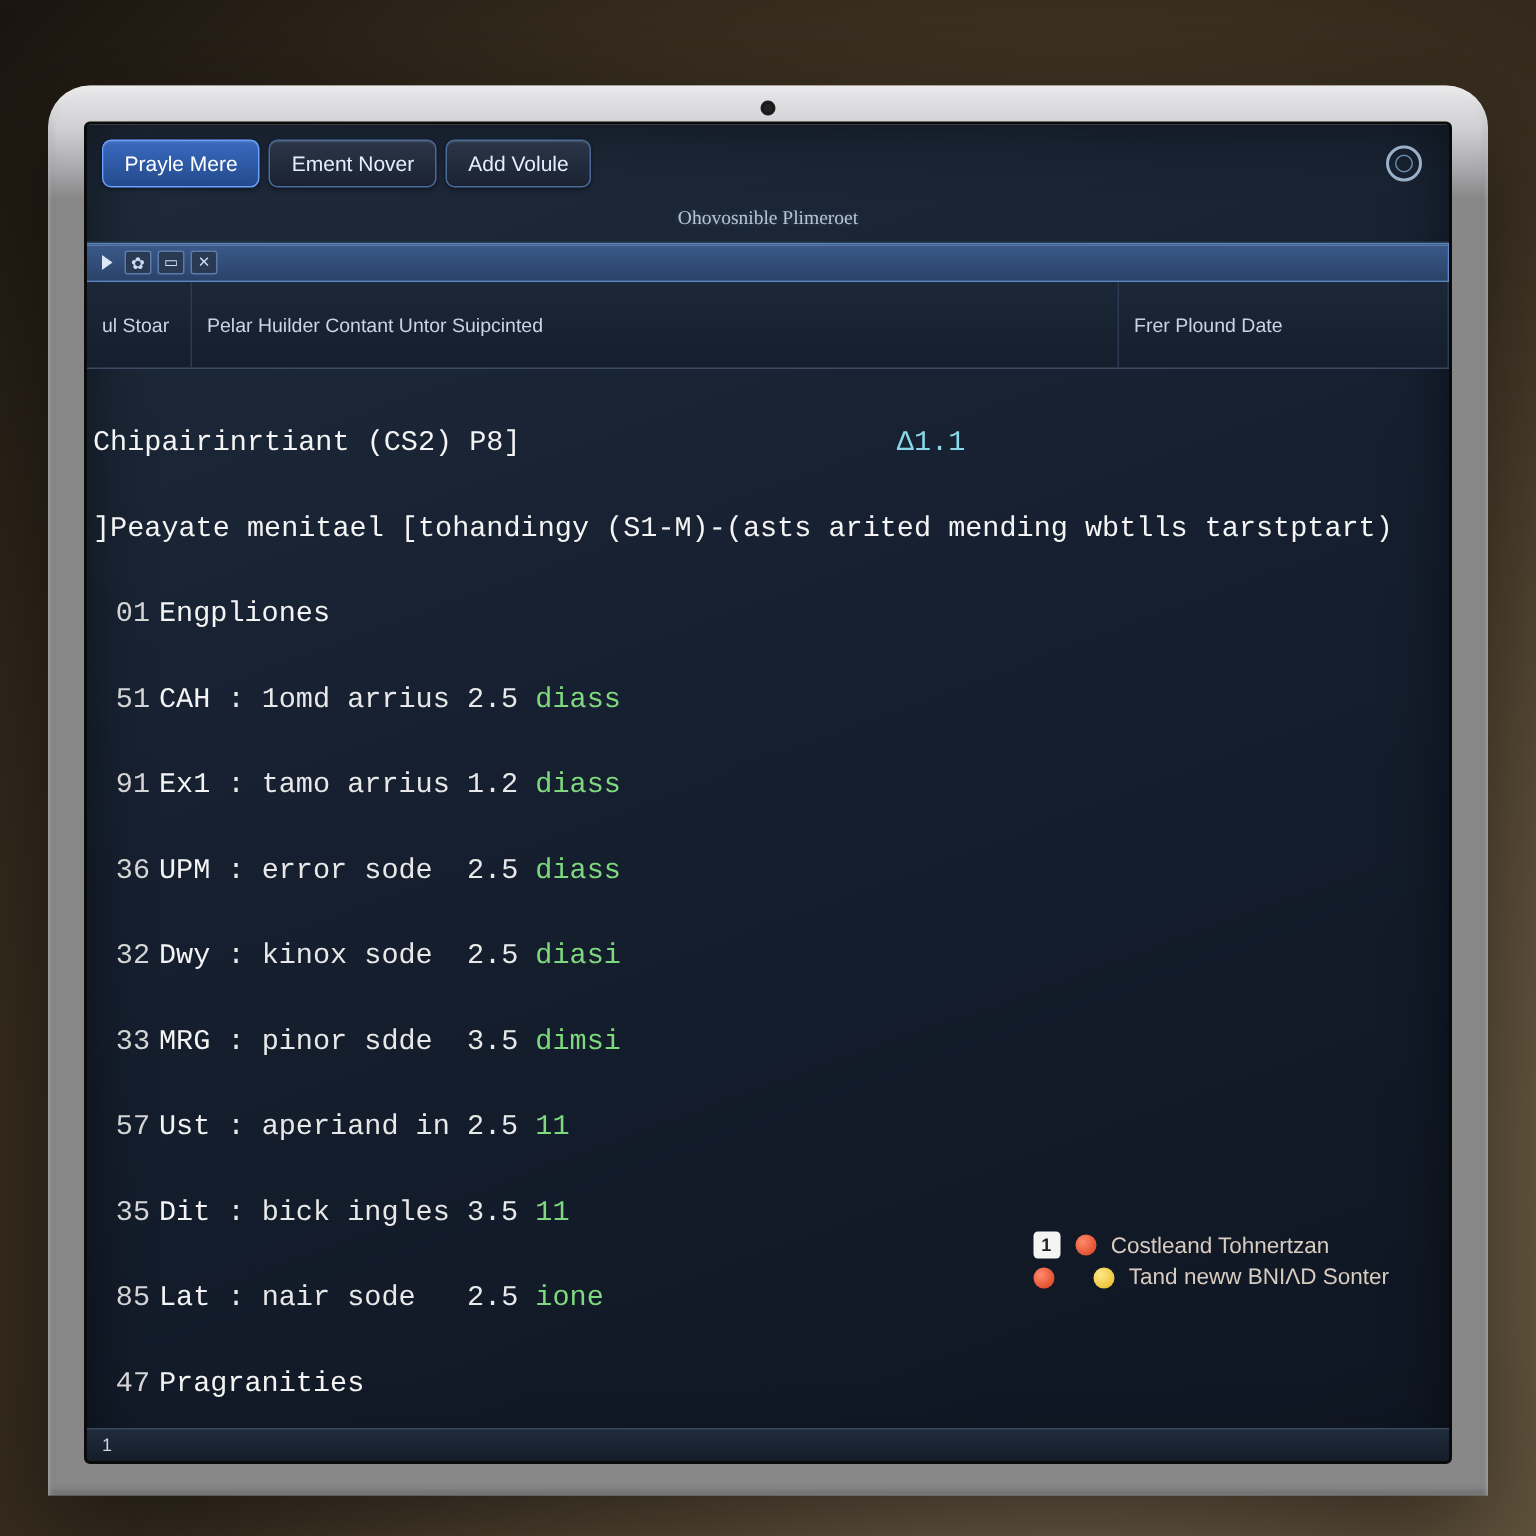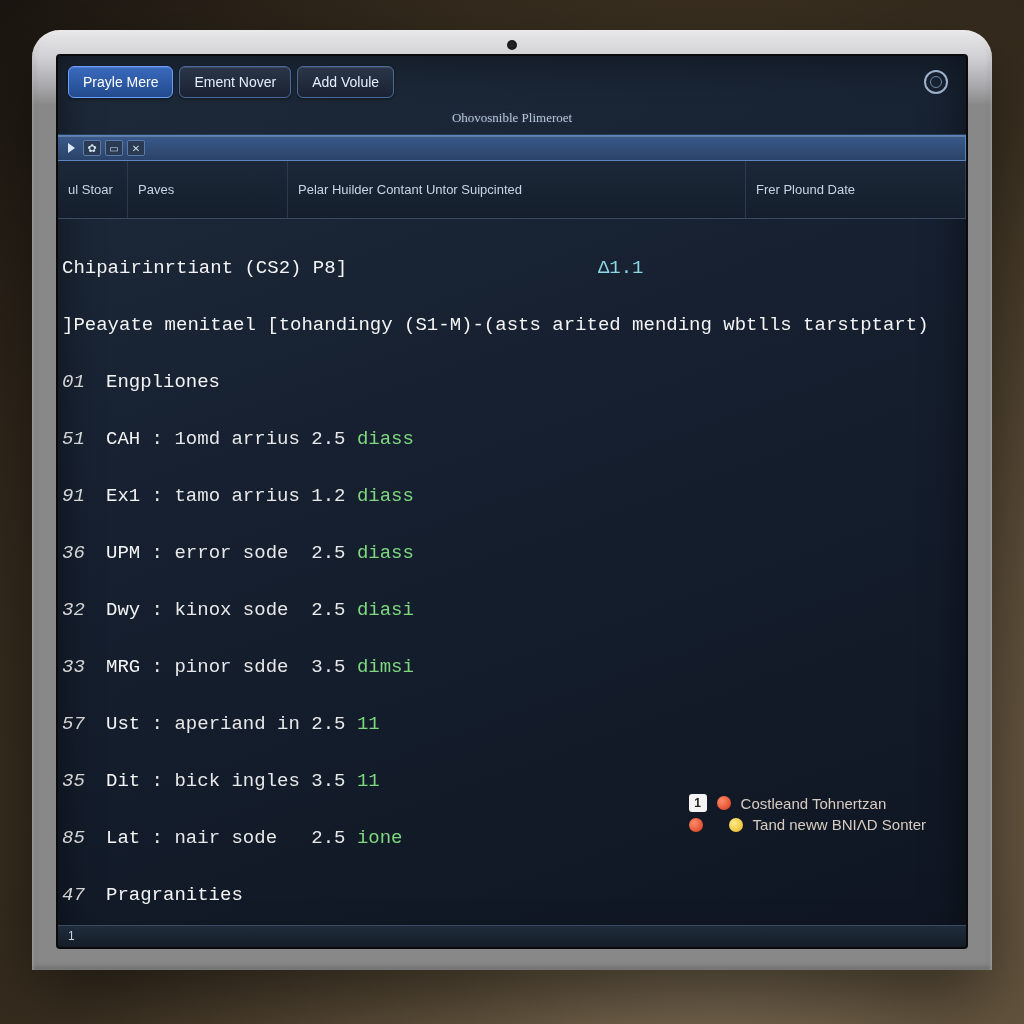--- a/index.html
+++ b/index.html
@@ -15,20 +15,21 @@
 
   
   .laptop {
     width: 960px;
     height: 940px;
     background: linear-gradient(180deg, #e8e8ea 0%, #d0d0d4 3%, #a8a8ac 6%, #888 8%);
     border-radius: 28px 28px 0 0;
     padding: 24px 24px 0 24px;
     position: relative;
     box-shadow: 0 30px 80px rgba(0,0,0,0.6), inset 0 2px 4px rgba(255,255,255,0.6), inset 0 -2px 6px rgba(0,0,0,0.3);
+    margin-top: 27px;
   }
   .camera {
     position: absolute;
     top: 10px; left: 50%;
     transform: translateX(-50%);
     width: 10px; height: 10px;
     background: radial-gradient(circle, #222 30%, #0a0a0a 70%);
     border-radius: 50%;
     box-shadow: inset 0 0 2px rgba(255,255,255,0.2);
   }
@@ -146,21 +147,21 @@
   .terminal {
     font-family: "Consolas", "Menlo", "Courier New", monospace;
     font-size: 19px;
     line-height: 1.5;
     color: #e8e8e8;
     padding: 6px 0 6px 4px;
     white-space: pre;
     position: relative;
   }
   .terminal .line { display: block; }
-  .terminal .ln { color: #d4d4d4; display: inline-block; width: 38px; margin-right: 6px; font-style: italic; }
+  .terminal .ln { color: #d4d4d4; display: inline-block; width: 38px; text-align: right; margin-right: 6px; }
   .terminal .cyan { color: #8ad8e8; }
   .terminal .green { color: #7ed87e; }
   .terminal .white { color: #f4f4f4; }
 
   
   .legend {
     position: absolute;
     right: 40px;
     bottom: 110px;
     color: #d8ccc0;
@@ -212,21 +213,20 @@
       <div class="arrow"></div>
       <div class="win-btns">
         <div class="win-btn gear"></div>
         <div class="win-btn">▭</div>
         <div class="win-btn">✕</div>
       </div>
     </div>
 
     <div class="col-headers">
       <div class="col c1">ul Stoar</div>
-      <div class="col c2">Paves</div>
       <div class="col c3">Pelar Huilder Contant Untor Suipcinted</div>
       <div class="col c4">Frer Plound Date</div>
     </div>
 
     <div class="terminal">
 <span class="line"><span class="white">Chipairinrtiant (CS2) P8]</span>                      <span class="cyan">Δ1.1</span></span>
 <span class="line"><span class="white">]Peayate menitael [tohandingy (S1-M)-(asts arited mending wbtlls tarstptart)</span></span>
 <span class="line"><span class="ln">01</span><span class="white">Engpliones</span></span>
 <span class="line"><span class="ln">51</span><span class="white">CAH</span> : <span>1omd arrius</span> <span>2.5</span> <span class="green">diass</span></span>
 <span class="line"><span class="ln">91</span><span class="white">Ex1</span> : <span>tamo arrius</span> <span>1.2</span> <span class="green">diass</span></span>

